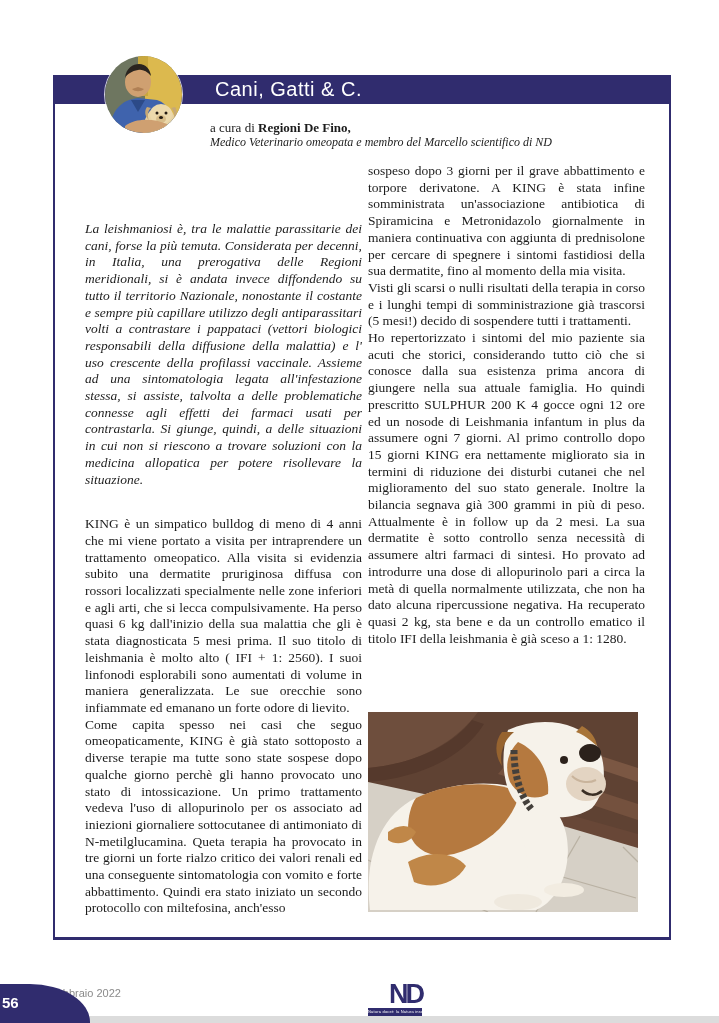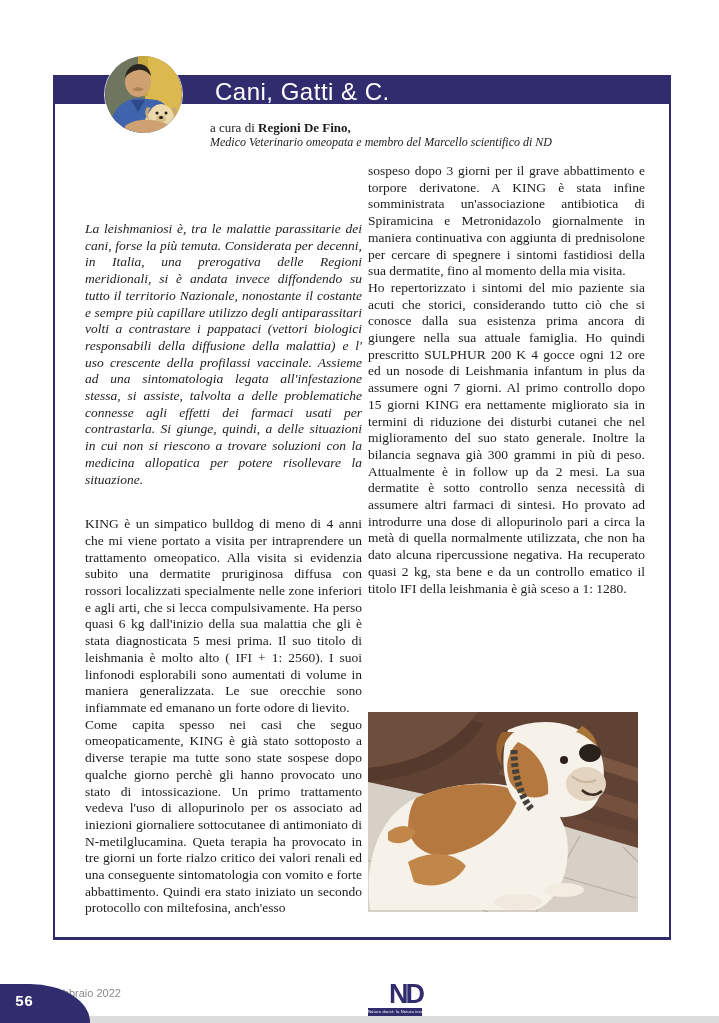--- a/index.html
+++ b/index.html
@@ -2,21 +2,21 @@
 <html><head>
 <meta charset="utf-8">
 <style>
   html,body{margin:0;padding:0;background:#ffffff;}
   .page{position:relative;width:719px;height:1023px;background:#ffffff;overflow:hidden;
         font-family:"Liberation Serif", serif;color:#1c1c1c;}
 
   
   .band{position:absolute;left:53px;top:75px;width:618px;height:29px;background:#302c6e;}
   .section-title{position:absolute;left:215px;top:78px;color:#ffffff;
-        font-family:"Liberation Sans", sans-serif;font-size:24px;letter-spacing:.5px;}
+        font-family:"Liberation Sans", sans-serif;font-size:20px;letter-spacing:.5px;}
   .vet-photo{position:absolute;left:105px;top:56px;width:77px;height:77px;border-radius:50%;
         overflow:hidden;box-shadow:0 0 0 1px rgba(255,255,255,.8);}
   .byline{position:absolute;left:210px;top:120px;font-size:13px;line-height:15px;}
   .byline .author{font-weight:bold;}
   .byline .role{font-style:italic;font-size:12px;}
 
   
   .frame-left,.frame-right{position:absolute;top:75px;width:2px;height:865px;background:#302c6e;}
   .frame-left{left:53px;}
   .frame-right{left:669px;}
@@ -30,22 +30,22 @@
   .col-right{left:368px;top:163px;}
   .col p{margin:0;}
   .col p.intro{font-style:italic;margin-bottom:28px;}
 
   
   .dog-photo{position:absolute;left:368px;top:712px;width:270px;height:200px;overflow:hidden;}
 
   
   .page-bubble{position:absolute;left:0;top:984px;width:90px;height:39px;background:#302c6e;
         border-top-right-radius:60px 38px;z-index:3;}
-  .page-number{position:absolute;left:15px;top:994px;color:#ffffff;z-index:4;
-        font-family:Liberation Mono, monospace;font-weight:bold;font-size:15px;}
+  .page-number{position:absolute;left:2px;top:994px;color:#ffffff;z-index:4;
+        font-family:Liberation Sans, sans-serif;font-weight:bold;font-size:15px;}
   .footer-date{position:absolute;left:50px;top:987px;color:#8b8b8b;
         font-family:"Liberation Sans", sans-serif;font-size:11px;}
   .nd-logo{position:absolute;left:368px;top:981px;width:54px;text-align:center;z-index:3;}
   .nd-logo .nd-text{font-family:"Liberation Sans", sans-serif;font-weight:800;
         font-size:27px;line-height:26px;letter-spacing:-3px;color:#302c6e;text-align:right;}
   .nd-logo .nd-strip{margin-top:1px;background:#302c6e;color:#ffffff;height:8px;
         font-family:"Liberation Sans", sans-serif;font-size:4px;line-height:8px;
         letter-spacing:.2px;overflow:hidden;white-space:nowrap;}
   .bottom-edge{position:absolute;left:0;top:1016px;width:719px;height:7px;background:#dcdcdc;z-index:1;}
 </style>
@@ -94,20 +94,21 @@
 
 
   <div class="col col-left">
     <p class="intro">La leishmaniosi è, tra le malattie parassitarie dei cani, forse la più temuta. Considerata per decenni, in Italia,  una prerogativa delle Regioni meridionali, si è andata invece diffondendo su tutto il territorio Nazionale, nonostante il costante e sempre più capillare utilizzo degli antiparassitari volti a contrastare i pappataci (vettori biologici responsabili della diffusione della malattia) e l' uso crescente della profilassi vaccinale. Assieme ad una sintomatologia legata all'infestazione stessa, si assiste, talvolta a delle problematiche connesse agli effetti dei farmaci usati per contrastarla. Si giunge, quindi, a delle situazioni in cui non si riescono a trovare soluzioni con la medicina allopatica per potere risollevare la situazione.</p>
     <p>KING è un simpatico bulldog di meno di 4 anni che mi viene portato a visita per intraprendere un trattamento omeopatico. Alla visita si evidenzia subito una dermatite pruriginosa diffusa con rossori localizzati specialmente nelle zone inferiori e agli arti, che si lecca compulsivamente. Ha perso quasi 6 kg dall'inizio della sua malattia che gli è stata diagnosticata 5 mesi prima. Il suo titolo di leishmania è molto alto ( IFI + 1: 2560). I suoi linfonodi esplorabili sono aumentati di volume in maniera generalizzata. Le sue orecchie sono infiammate ed emanano un forte odore di lievito.</p>
     <p>Come capita spesso nei casi che seguo omeopaticamente, KING è già stato sottoposto a diverse terapie ma tutte sono state sospese dopo qualche giorno perchè gli hanno provocato uno stato di intossicazione. Un primo trattamento vedeva l'uso di allopurinolo per os associato ad iniezioni giornaliere sottocutanee di antimoniato di N-metilglucamina. Queta terapia ha provocato in tre giorni un forte rialzo critico dei valori renali ed una conseguente sintomatologia con vomito e forte abbattimento. Quindi era stato iniziato un secondo protocollo con miltefosina, anch'esso</p>
   </div>
 
   <div class="col col-right">
     <p>sospeso dopo 3 giorni per il grave abbattimento e torpore derivatone. A  KING è stata infine somministrata  un'associazione antibiotica di Spiramicina e Metronidazolo giornalmente in maniera continuativa con aggiunta di prednisolone per cercare di spegnere i sintomi fastidiosi della sua dermatite, fino al momento della mia visita.</p>
+    <p>Visti gli scarsi o nulli risultati della terapia in corso e i lunghi tempi di somministrazione già trascorsi (5 mesi!) decido di sospendere tutti i trattamenti.</p>
     <p>Ho repertorizzato i sintomi del mio paziente sia acuti che storici, considerando tutto ciò che si conosce dalla sua esistenza prima ancora di giungere nella sua attuale famiglia. Ho quindi prescritto  SULPHUR 200 K 4 gocce ogni 12 ore ed un nosode di Leishmania infantum in plus da assumere ogni 7 giorni. Al primo controllo dopo 15 giorni KING era nettamente migliorato sia in termini di riduzione dei disturbi cutanei  che nel miglioramento del suo stato generale. Inoltre la bilancia segnava già 300 grammi in più di peso. Attualmente è in follow up da 2 mesi. La sua dermatite è sotto controllo senza necessità di assumere altri farmaci di sintesi. Ho provato ad introdurre una dose di allopurinolo pari a circa la metà di quella normalmente utilizzata, che non ha dato alcuna ripercussione negativa. Ha recuperato quasi 2 kg, sta bene e da un controllo ematico il titolo IFI della leishmania è già sceso a 1: 1280.</p>
   </div>
 
   <div class="dog-photo">
     <svg width="270" height="200" viewBox="0 0 270 200">
 
       <rect x="0" y="0" width="270" height="200" fill="#d6d0c6"></rect>
 
       <path d="M0,0 H270 V128 L140,100 L0,70 Z" fill="#5f4233"></path>
       <path d="M150,30 L270,70 L270,56 L158,20 Z" fill="#7b5743"></path>

